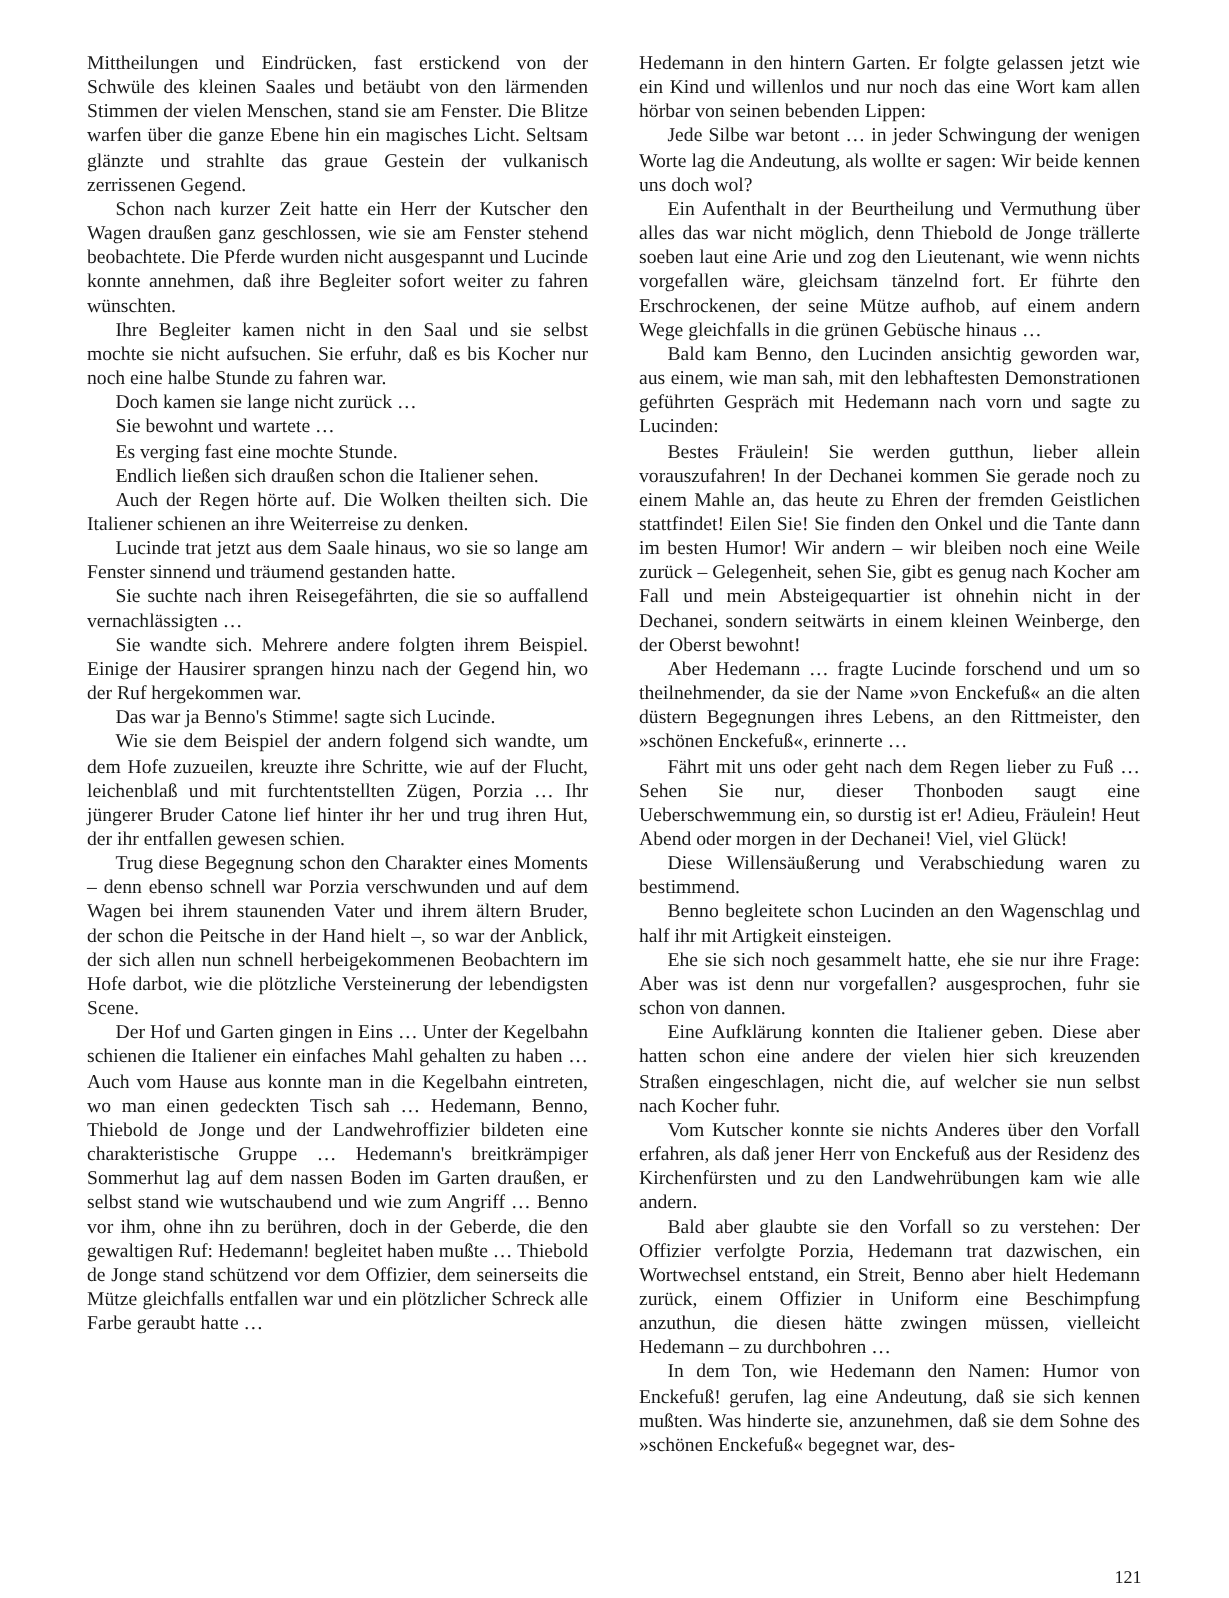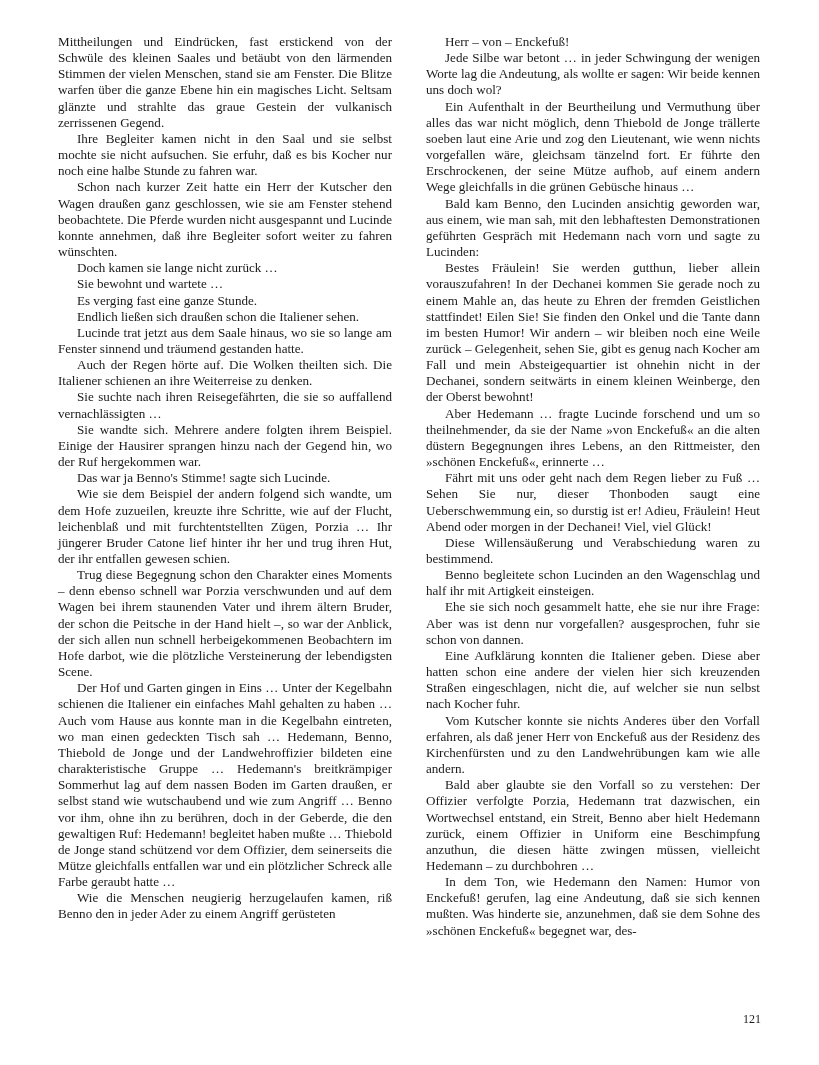--- a/index.html
+++ b/index.html
@@ -38,51 +38,50 @@
   .col p {
     margin: 0;
     text-indent: 1.45em;
   }
   .col p.noindent {
     text-indent: 0;
   }
   .folio {
     position: absolute;
     right: 58px;
-    bottom: 38px;
+    bottom: 6px;
     font-size: 12px;
     font-family: "Liberation Serif", serif;
     color: #1a1a1a;
   }
 </style>
 </head>
 <body>
 
 <div class="page">
   <div class="columns">
     <div class="col">
       <p class="noindent">Mittheilungen und Eindrücken, fast erstickend von der Schwüle des kleinen Saales und betäubt von den lärmenden Stimmen der vielen Menschen, stand sie am Fenster. Die Blitze warfen über die ganze Ebene hin ein magisches Licht. Seltsam glänzte und strahlte das graue Gestein der vulkanisch zerrissenen Gegend.</p>
+      <p>Schon nach kurzer Zeit hatte ein Herr der Kutscher den Wagen draußen ganz geschlossen, wie sie am Fenster stehend beobachtete. Die Pferde wurden nicht ausgespannt und Lucinde konnte annehmen, daß ihre Begleiter sofort weiter zu fahren wünschten.</p>
       <p>Ihre Begleiter kamen nicht in den Saal und sie selbst mochte sie nicht aufsuchen. Sie erfuhr, daß es bis Kocher nur noch eine halbe Stunde zu fahren war.</p>
-      <p>Schon nach kurzer Zeit hatte ein Herr der Kutscher den Wagen draußen ganz geschlossen, wie sie am Fenster stehend beobachtete. Die Pferde wurden nicht ausgespannt und Lucinde konnte annehmen, daß ihre Begleiter sofort weiter zu fahren wünschten.</p>
       <p>Doch kamen sie lange nicht zurück …</p>
       <p>Sie bewohnt und wartete …</p>
-      <p>Es verging fast eine ganze Stunde.</p>
+      <p>Es verging fast eine mochte Stunde.</p>
       <p>Endlich ließen sich draußen schon die Italiener sehen.</p>
+      <p>Auch der Regen hörte auf. Die Wolken theilten sich. Die Italiener schienen an ihre Weiterreise zu denken.</p>
       <p>Lucinde trat jetzt aus dem Saale hinaus, wo sie so lange am Fenster sinnend und träumend gestanden hatte.</p>
-      <p>Auch der Regen hörte auf. Die Wolken theilten sich. Die Italiener schienen an ihre Weiterreise zu denken.</p>
       <p>Sie suchte nach ihren Reisegefährten, die sie so auffallend vernachlässigten …</p>
       <p>Sie wandte sich. Mehrere andere folgten ihrem Beispiel. Einige der Hausirer sprangen hinzu nach der Gegend hin, wo der Ruf hergekommen war.</p>
       <p>Das war ja Benno's Stimme! sagte sich Lucinde.</p>
       <p>Wie sie dem Beispiel der andern folgend sich wandte, um dem Hofe zuzueilen, kreuzte ihre Schritte, wie auf der Flucht, leichenblaß und mit furchtentstellten Zügen, Porzia … Ihr jüngerer Bruder Catone lief hinter ihr her und trug ihren Hut, der ihr entfallen gewesen schien.</p>
       <p>Trug diese Begegnung schon den Charakter eines Moments – denn ebenso schnell war Porzia verschwunden und auf dem Wagen bei ihrem staunenden Vater und ihrem ältern Bruder, der schon die Peitsche in der Hand hielt –, so war der Anblick, der sich allen nun schnell herbeigekommenen Beobachtern im Hofe darbot, wie die plötzliche Versteinerung der lebendigsten Scene.</p>
       <p>Der Hof und Garten gingen in Eins … Unter der Kegelbahn schienen die Italiener ein einfaches Mahl gehalten zu haben … Auch vom Hause aus konnte man in die Kegelbahn eintreten, wo man einen gedeckten Tisch sah … Hedemann, Benno, Thiebold de Jonge und der Landwehroffizier bildeten eine charakteristische Gruppe … Hedemann's breitkrämpiger Sommerhut lag auf dem nassen Boden im Garten draußen, er selbst stand wie wutschaubend und wie zum Angriff … Benno vor ihm, ohne ihn zu berühren, doch in der Geberde, die den gewaltigen Ruf: Hedemann! begleitet haben mußte … Thiebold de Jonge stand schützend vor dem Offizier, dem seinerseits die Mütze gleichfalls entfallen war und ein plötzlicher Schreck alle Farbe geraubt hatte …</p>
-      <p>Wie die Menschen neugierig herzugelaufen kamen, riß Benno den in jeder Ader zu einem Angriff gerüsteten</p>
     </div>
     <div class="col">
-      <p>Herr – von – Enckefuß!</p>
+      <p class="noindent">Hedemann in den hintern Garten. Er folgte gelassen jetzt wie ein Kind und willenlos und nur noch das eine Wort kam allen hörbar von seinen bebenden Lippen:</p>
       <p>Jede Silbe war betont … in jeder Schwingung der wenigen Worte lag die Andeutung, als wollte er sagen: Wir beide kennen uns doch wol?</p>
       <p>Ein Aufenthalt in der Beurtheilung und Vermuthung über alles das war nicht möglich, denn Thiebold de Jonge trällerte soeben laut eine Arie und zog den Lieutenant, wie wenn nichts vorgefallen wäre, gleichsam tänzelnd fort. Er führte den Erschrockenen, der seine Mütze aufhob, auf einem andern Wege gleichfalls in die grünen Gebüsche hinaus …</p>
       <p>Bald kam Benno, den Lucinden ansichtig geworden war, aus einem, wie man sah, mit den lebhaftesten Demonstrationen geführten Gespräch mit Hedemann nach vorn und sagte zu Lucinden:</p>
       <p>Bestes Fräulein! Sie werden gutthun, lieber allein vorauszufahren! In der Dechanei kommen Sie gerade noch zu einem Mahle an, das heute zu Ehren der fremden Geistlichen stattfindet! Eilen Sie! Sie finden den Onkel und die Tante dann im besten Humor! Wir andern – wir bleiben noch eine Weile zurück – Gelegenheit, sehen Sie, gibt es genug nach Kocher am Fall und mein Absteigequartier ist ohnehin nicht in der Dechanei, sondern seitwärts in einem kleinen Weinberge, den der Oberst bewohnt!</p>
       <p>Aber Hedemann … fragte Lucinde forschend und um so theilnehmender, da sie der Name »von Enckefuß« an die alten düstern Begegnungen ihres Lebens, an den Rittmeister, den »schönen Enckefuß«, erinnerte …</p>
       <p>Fährt mit uns oder geht nach dem Regen lieber zu Fuß … Sehen Sie nur, dieser Thonboden saugt eine Ueberschwemmung ein, so durstig ist er! Adieu, Fräulein! Heut Abend oder morgen in der Dechanei! Viel, viel Glück!</p>
       <p>Diese Willensäußerung und Verabschiedung waren zu bestimmend.</p>
       <p>Benno begleitete schon Lucinden an den Wagenschlag und half ihr mit Artigkeit einsteigen.</p>
       <p>Ehe sie sich noch gesammelt hatte, ehe sie nur ihre Frage: Aber was ist denn nur vorgefallen? ausgesprochen, fuhr sie schon von dannen.</p>
       <p>Eine Aufklärung konnten die Italiener geben. Diese aber hatten schon eine andere der vielen hier sich kreuzenden Straßen eingeschlagen, nicht die, auf welcher sie nun selbst nach Kocher fuhr.</p>

